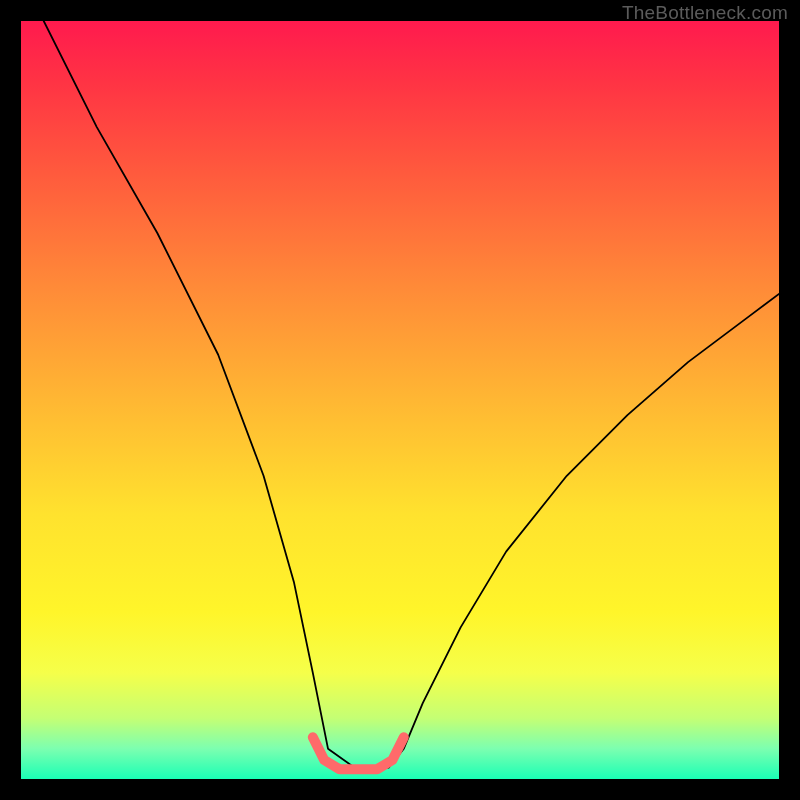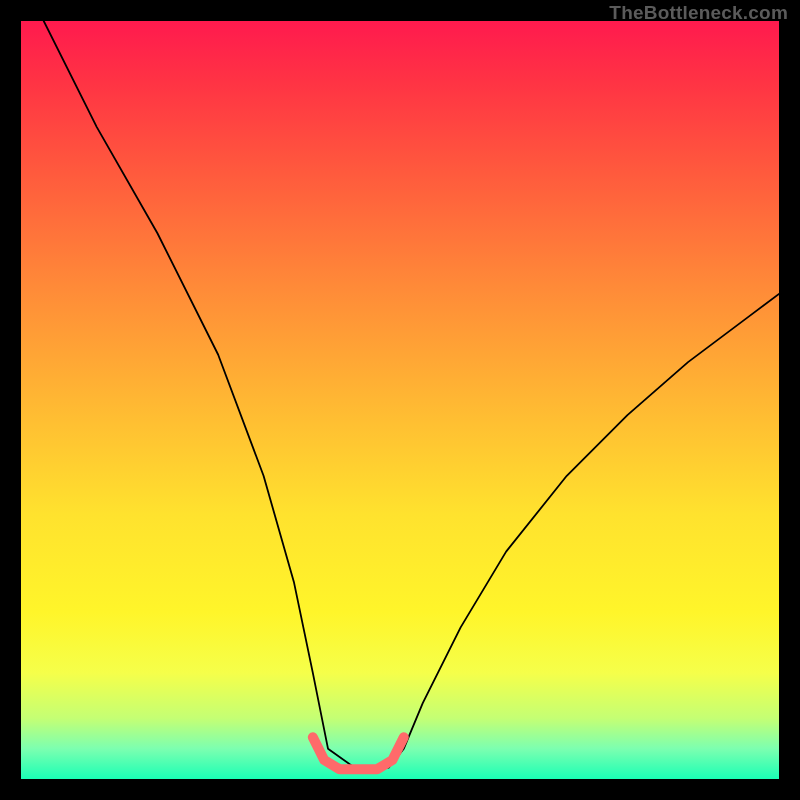--- a/index.html
+++ b/index.html
@@ -33,21 +33,21 @@
       #c4ff74 92%,
       #7cffb0 96%,
       #1affb5 100%);
   }
   .watermark {
     position: absolute;
     top: 2px;
     right: 12px;
     font-family: Arial, Helvetica, sans-serif;
     font-size: 19px;
-    font-weight: 700;
+    font-weight: 400;
     color: #5b5b5b;
     letter-spacing: 0.2px;
   }
   svg.curve {
     position: absolute;
     left: 0;
     top: 0;
     width: 758px;
     height: 758px;
   }

